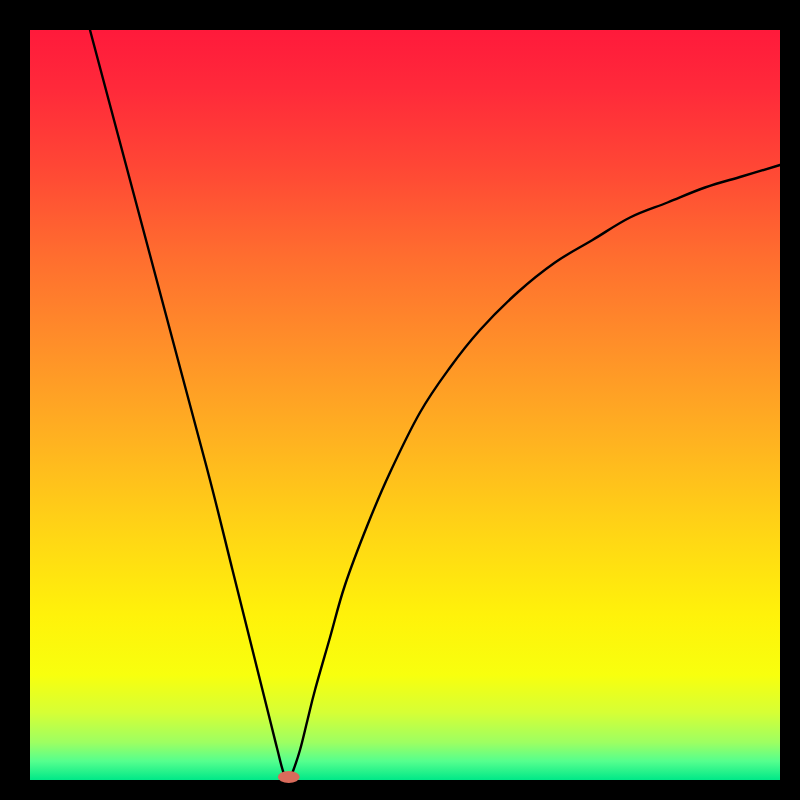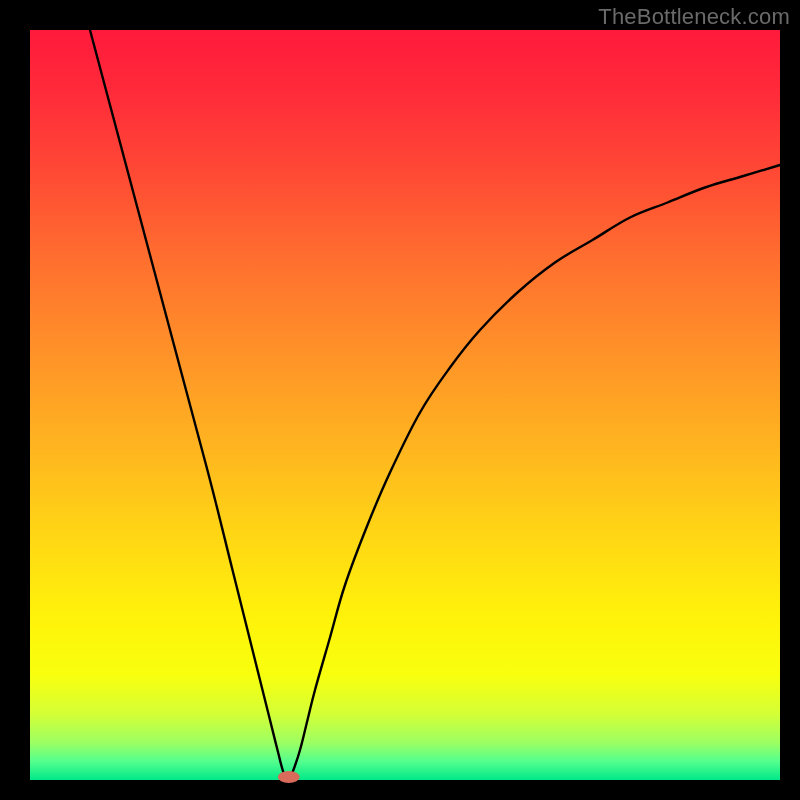--- a/index.html
+++ b/index.html
@@ -29,21 +29,20 @@
   svg {
     position: absolute;
     top: 0;
     left: 0;
   }
 </style>
 </head>
 <body>
 
 <div class="frame">
-  <div class="attribution">TheBottleneck.com</div>
 
   <svg id="chart-svg" width="800" height="800" viewBox="0 0 800 800">
     <defs>
       <linearGradient id="bg-grad" x1="0" y1="0" x2="0" y2="1">
           <stop offset="0%" stop-color="#ff1a3b"></stop>
           <stop offset="8%" stop-color="#ff2a3a"></stop>
           <stop offset="18%" stop-color="#ff4635"></stop>
           <stop offset="30%" stop-color="#ff6d2f"></stop>
           <stop offset="42%" stop-color="#ff8f29"></stop>
           <stop offset="55.00000000000001%" stop-color="#ffb320"></stop>

